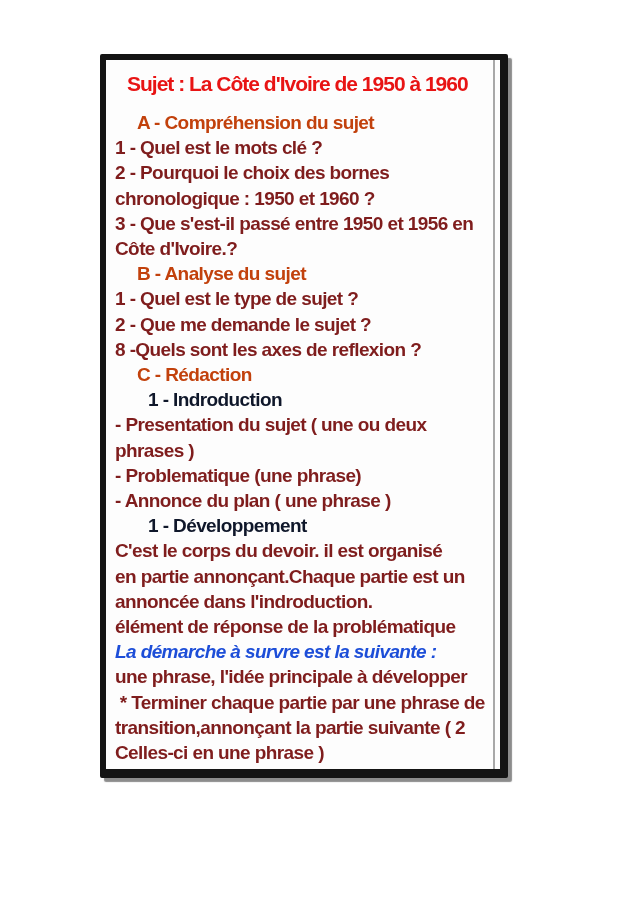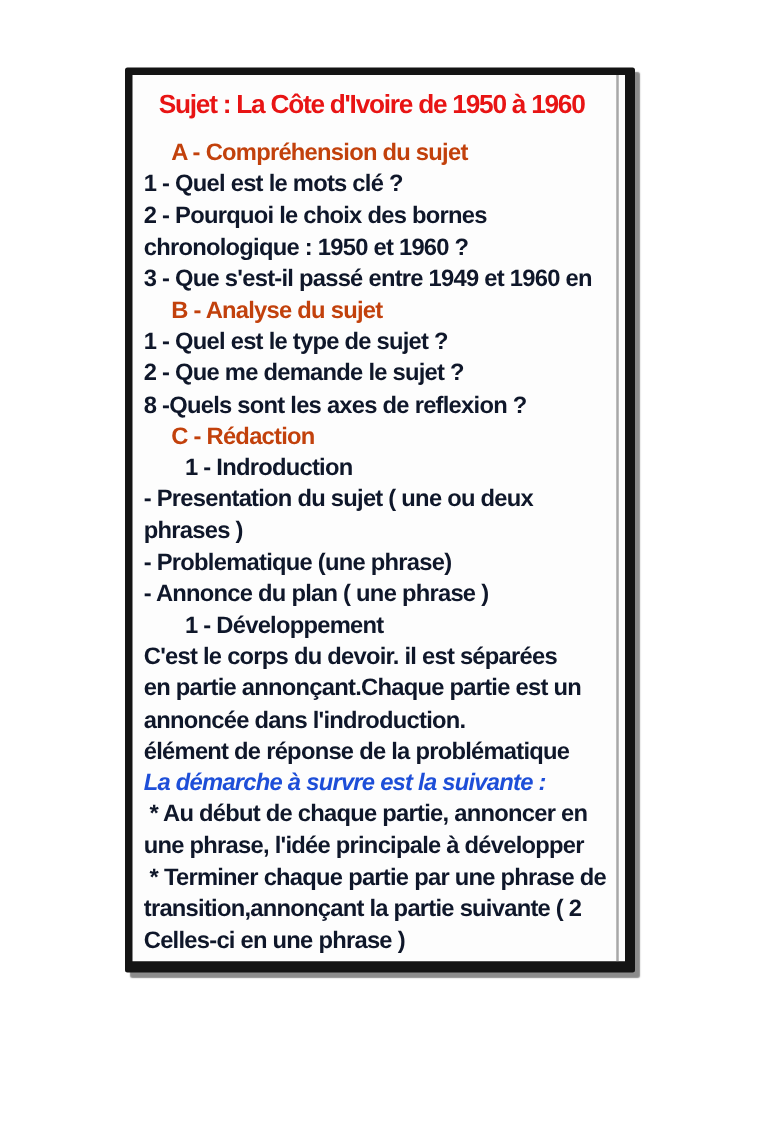--- a/index.html
+++ b/index.html
@@ -27,59 +27,59 @@
   .doc-title {
     font-weight: bold; font-size: 21px; line-height: 28px;
     letter-spacing: -1px; white-space: pre;
     color: #e81414;
     padding-left: 12px;
     margin-bottom: 12px;
   }
   .line {
     font-weight: bold; font-size: 19px; line-height: 25.2px;
     letter-spacing: -0.6px; white-space: pre;
-    color: #0f172a;
+    color: #7f1d1d;
   }
   .line.green   { color: #c2410c; padding-left: 22px; }
   .line.redital { color: #0f172a; padding-left: 33px; }
   .line.rednote { color: #1d4ed8; font-style: italic; }
   .scroll-line {
     position: absolute; top: 0; bottom: 0; right: 5px; width: 2px;
     background: #a8a8a8;
   }
 </style>
 </head>
 <body>
 
 <div class="frame">
   <div class="content">
     <div class="doc-title">Sujet : La Côte d'Ivoire de 1950 à 1960</div>
     <div id="lines">
         <div class="line green">A - Compréhension du sujet</div>
         <div class="line">1 - Quel est le mots clé ?</div>
         <div class="line">2 - Pourquoi le choix des bornes</div>
         <div class="line">chronologique : 1950 et 1960 ?</div>
-        <div class="line">3 - Que s'est-il passé entre 1949 et 1960 en</div>
+        <div class="line">3 - Que s'est-il passé entre 1950 et 1956 en</div>
+        <div class="line">Côte d'Ivoire.?</div>
         <div class="line green">B - Analyse du sujet</div>
         <div class="line">1 - Quel est le type de sujet ?</div>
         <div class="line">2 - Que me demande le sujet ?</div>
         <div class="line">8 -Quels sont les axes de reflexion ?</div>
         <div class="line green">C - Rédaction</div>
         <div class="line redital">1 - Indroduction</div>
         <div class="line">- Presentation du sujet ( une ou deux</div>
         <div class="line">phrases )</div>
         <div class="line">- Problematique (une phrase)</div>
         <div class="line">- Annonce du plan ( une phrase )</div>
         <div class="line redital">1 - Développement</div>
-        <div class="line">C'est le corps du devoir. il est séparées</div>
+        <div class="line">C'est le corps du devoir. il est organisé</div>
         <div class="line">en partie annonçant.Chaque partie est un</div>
         <div class="line">annoncée dans l'indroduction.</div>
         <div class="line">élément de réponse de la problématique</div>
         <div class="line rednote">La démarche à survre est la suivante :</div>
-        <div class="line"> * Au début de chaque partie, annoncer en</div>
         <div class="line">une phrase, l'idée principale à développer</div>
         <div class="line"> * Terminer chaque partie par une phrase de</div>
         <div class="line">transition,annonçant la partie suivante ( 2</div>
         <div class="line">Celles-ci en une phrase )</div>
       </div>
   </div>
   <div class="scroll-line"></div>
 </div>
 
 </body></html>

